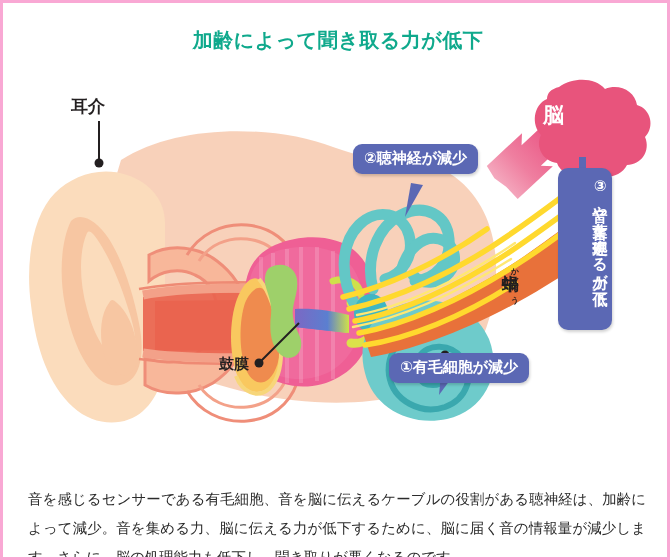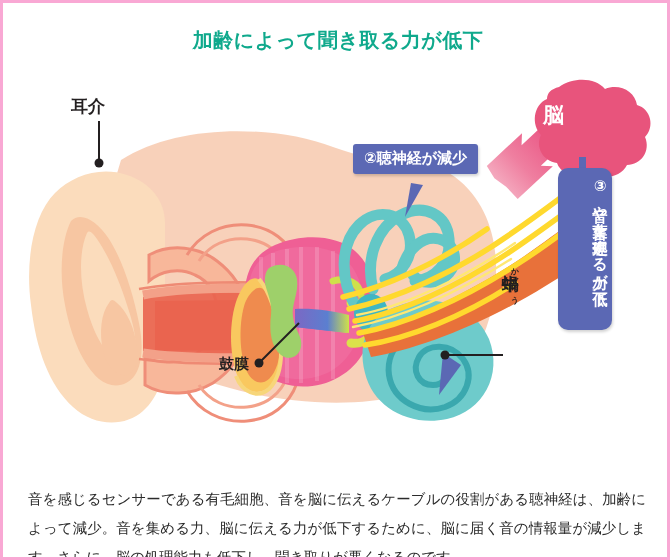--- a/index.html
+++ b/index.html
@@ -44,21 +44,21 @@
   }
   #figure svg {
     display: block;
   }
 
   
   .callout {
     position: absolute;
     background: #5b68b4;
     color: #ffffff;
-    border-radius: 3px;
+    border-radius: 9px;
     font-weight: bold;
     font-family: "DejaVu Sans", "Liberation Sans", sans-serif;
     box-shadow: 1px 2px 3px rgba(0,0,0,0.18);
     white-space: nowrap;
   }
   #callout-nerve {
     left: 350px;
     top: 141px;
     padding: 5px 11px 6px 11px;
     font-size: 15px;
@@ -354,20 +354,21 @@
 
   <div class="anno" id="label-cochlea">
     <span class="ruby-wrap">
       <span class="base">蝸牛</span>
       <span class="furi">かぎゅう</span>
     </span>
   </div>
 
   <div class="callout" id="callout-nerve">②聴神経が減少</div>
 
+  <div class="callout" id="callout-haircell">①有毛細胞が減少</div>
 
   <div class="callout" id="callout-brainprocess">
     <span class="vcol">③音や言葉を処理</span>
     <span class="vcol">する力が低下</span>
   </div>
 
   <div id="caption">音を感じるセンサーである有毛細胞、音を脳に伝えるケーブルの役割がある聴神経は、加齢によって減少。音を集める力、脳に伝える力が低下するために、脳に届く音の情報量が減少します。さらに、脳の処理能力も低下し、聞き取りが悪くなるのです。</div>
 
 </div>
 

